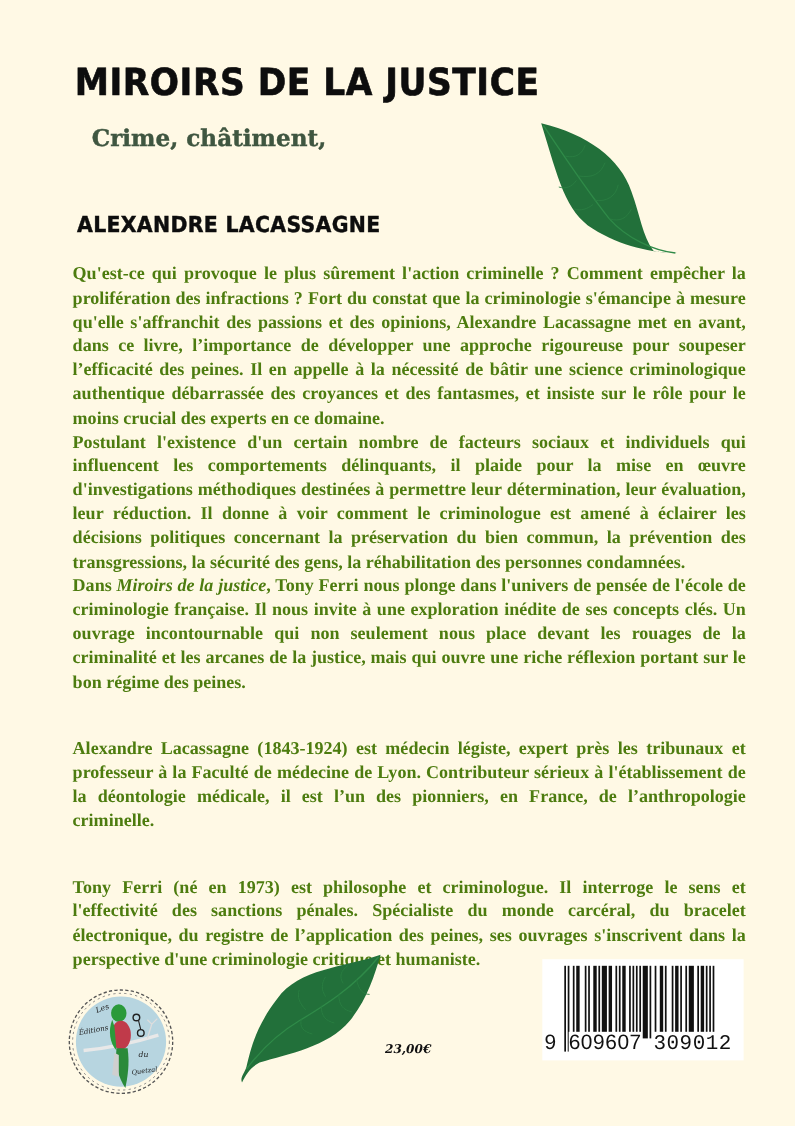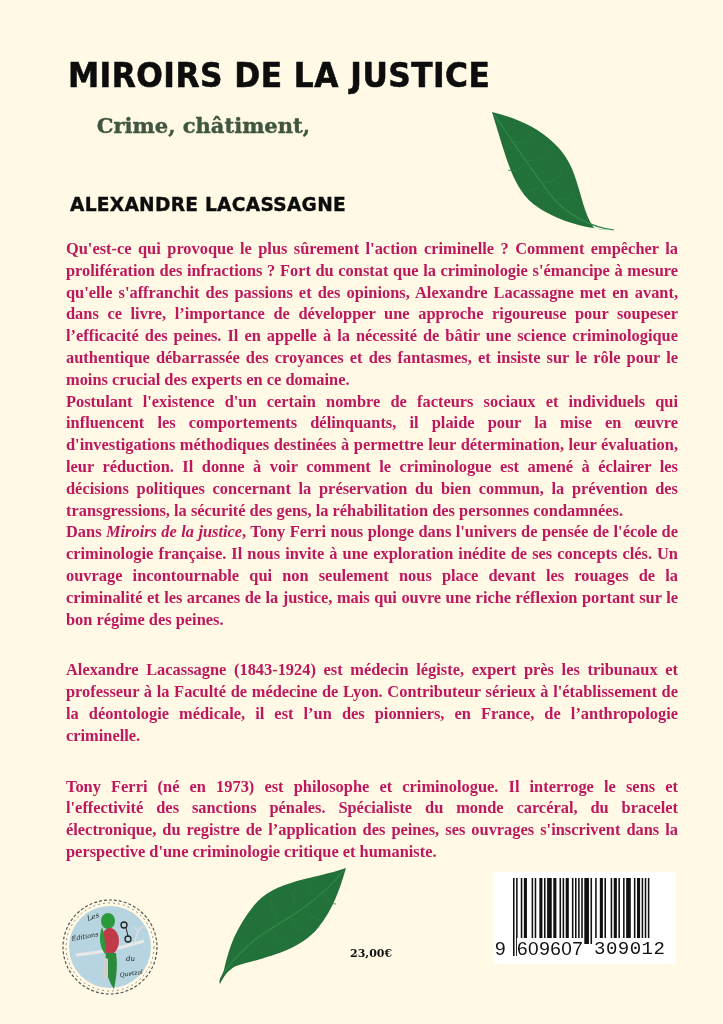--- a/index.html
+++ b/index.html
@@ -34,21 +34,21 @@
       position: absolute;
       left: 70px;
       top: 111px;
       width: 240px;
       margin: 0;
       font-family: "DejaVu Serif", serif;
       font-weight: bold;
       font-size: 21px;
       line-height: 30px;
       color: #3f5640;
-      text-align: right;
+      text-align: center;
       -webkit-text-stroke: 0.4px #3f5640;
     }
     .author {
       position: absolute;
       left: 70px;
       top: 192px;
       margin: 0;
       font-family: "DejaVu Sans", sans-serif;
       font-weight: 900;
       font-size: 20px;
@@ -75,28 +75,28 @@
     }
     .body-text {
       position: absolute;
       left: 66px;
       top: 238px;
       width: 612px;
       font-family: "Liberation Serif", serif;
       font-weight: bold;
       font-size: 16.4px;
       line-height: 21.8px;
-      color: #be185d;
+      color: #4d7c0f;
       text-align: justify;
     }
     .body-text p {
       margin: 0;
     }
     .body-text p.gap {
-      margin-top: 29px;
+      margin-top: 39px;
     }
     .body-text em {
       font-style: italic;
     }
     .barcode {
       position: absolute;
       left: 493px;
       top: 872px;
       width: 183px;
       height: 92px;
@@ -124,20 +124,21 @@
       line-height: 22px;
     }
     .price {
       position: absolute;
       left: 350px;
       top: 947px;
       font-family: "DejaVu Serif", serif;
       font-weight: bold;
       font-size: 11px;
       color: #111;
+      font-style: italic;
     }
     .logo {
       position: absolute;
       left: 58px;
       top: 897px;
       width: 104px;
       height: 100px;
     }
   </style>
 </head>

